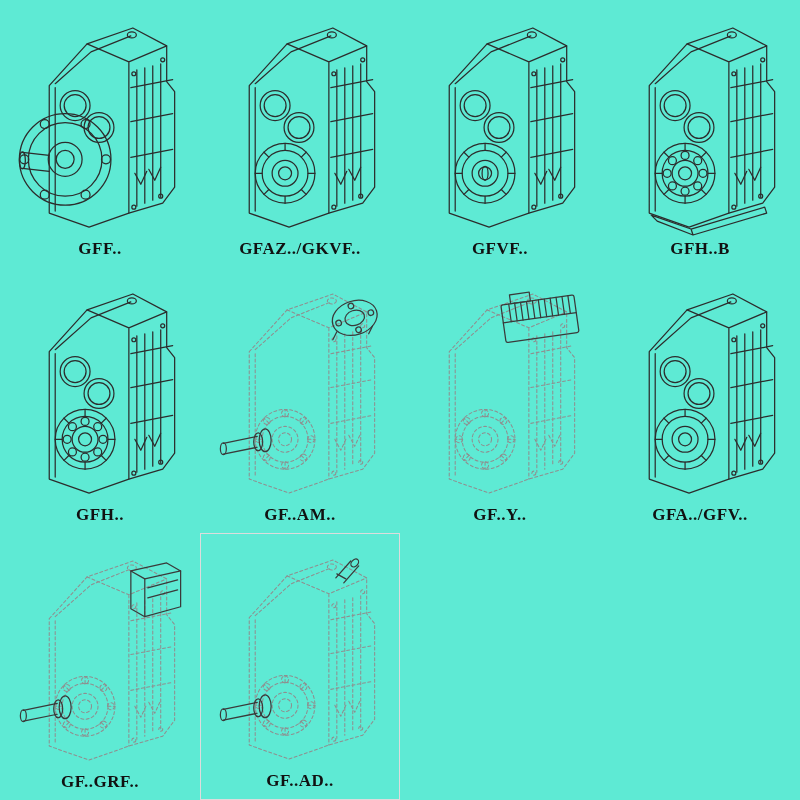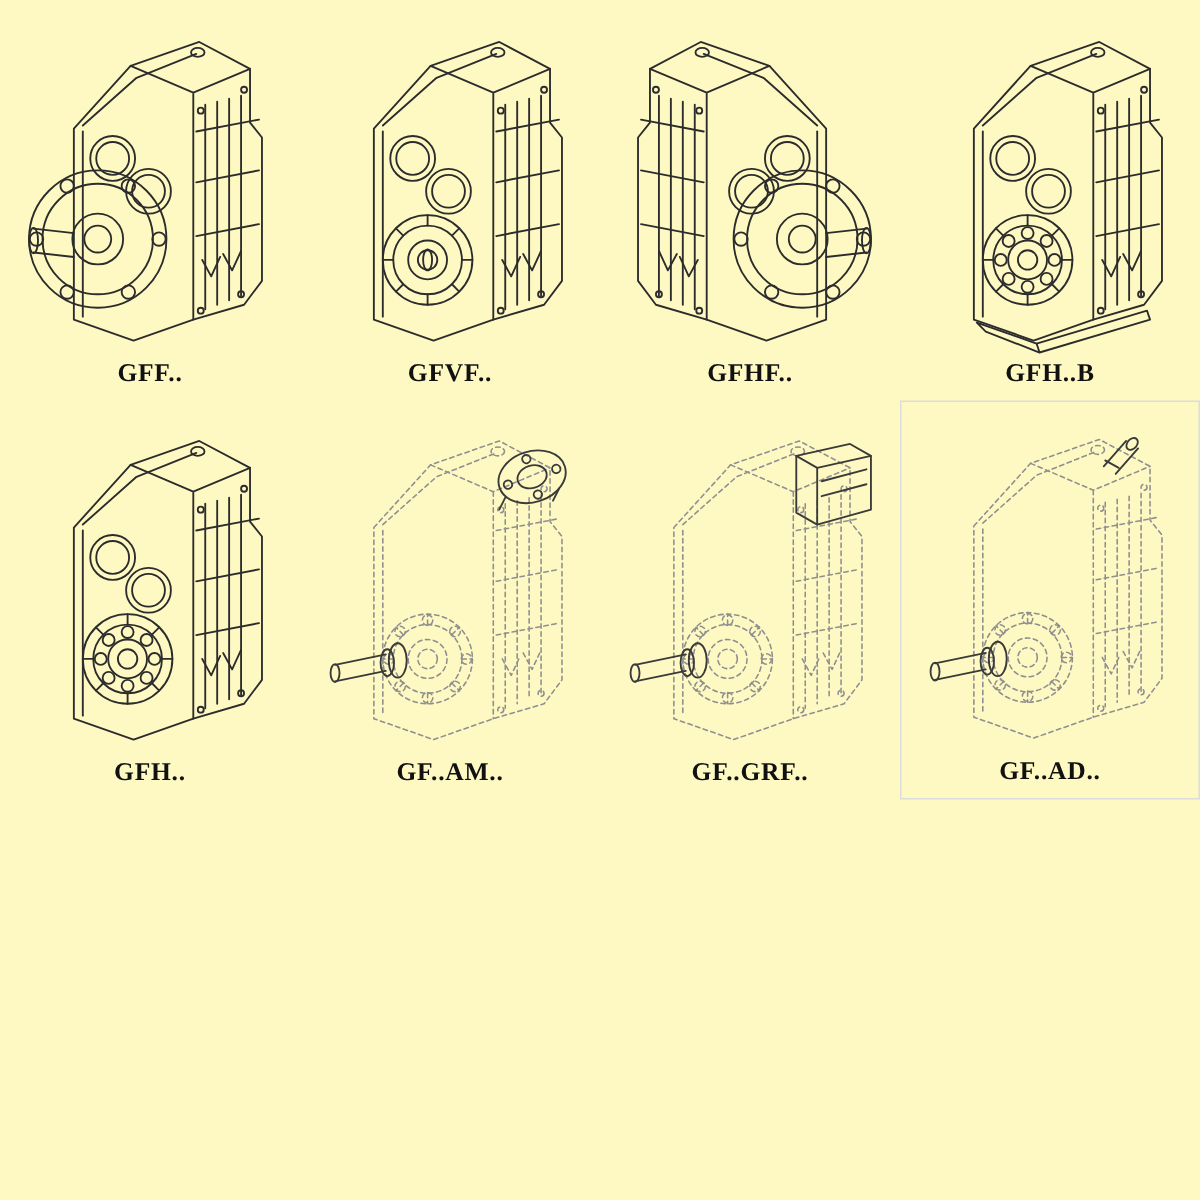--- a/index.html
+++ b/index.html
@@ -1,17 +1,17 @@
 <!DOCTYPE html>
 <html><head>
 <meta charset="utf-8">
 <style>
   html,body{margin:0;padding:0;background:#fff;}
   .page{
-    width:800px;height:800px;background:#fef9c3;
+    width:800px;height:800px;background:#5eead4;
     display:grid;
     grid-template-columns:repeat(4,1fr);
     grid-template-rows:repeat(3,1fr);
     font-family:"Liberation Serif",serif;
     box-sizing:border-box;
   }
   .cell{
     display:flex;flex-direction:column;align-items:center;justify-content:flex-end;
     padding:4px 2px 8px;box-sizing:border-box;overflow:hidden;
   }
@@ -139,41 +139,39 @@
 
   <div class="cell">
     <svg class="draw" viewBox="0 0 170 215">
       <use href="#g-housing"></use>
         <use href="#g-bores"></use>
         <use href="#g-flange"></use>
     </svg>
     <div class="label">GFF..</div>
   </div>
 
+  <div class="cell">
+    <svg class="draw" viewBox="0 0 170 215">
+      <use href="#g-housing"></use>
+        <use href="#g-bores"></use>
+        <use href="#g-hub"></use>
+    </svg>
+    <div class="label">GFAZ../GKVF..</div>
+  </div>
 
   <div class="cell">
     <svg class="draw" viewBox="0 0 170 215">
       <use href="#g-housing"></use>
         <use href="#g-bores"></use>
         <use href="#g-hub"></use>
       <ellipse cx="70" cy="152" rx="3" ry="7"></ellipse>
     </svg>
     <div class="label">GFVF..</div>
   </div>
 
-  <div class="cell">
-    <svg class="draw" viewBox="0 0 170 215">
-      <g transform="translate(170,0) scale(-1,1)">
-        <use href="#g-housing"></use>
-          <use href="#g-bores"></use>
-          <use href="#g-flange"></use>
-      </g>
-    </svg>
-    <div class="label">GFHF..</div>
-  </div>
 
   <div class="cell">
     <svg class="draw" viewBox="0 0 170 215">
       <use href="#g-housing"></use>
         <use href="#g-bores"></use>
         <use href="#g-hub"></use>
         <use href="#g-bearing"></use>
         <use href="#g-foot"></use>
     </svg>
     <div class="label">GFH..B</div>
@@ -197,22 +195,43 @@
           <use href="#g-boltring"></use>
         </g>
       <g class="solid">
           <use href="#g-outshaft"></use>
           <use href="#g-topflange"></use>
         </g>
     </svg>
     <div class="label">GF..AM..</div>
   </div>
 
-
-
+  <div class="cell">
+    <svg class="draw" viewBox="0 0 170 215">
+      <g class="dashed">
+          <use href="#g-housing"></use>
+          <use href="#g-hub"></use>
+          <use href="#g-boltring"></use>
+        </g>
+      <g class="solid">
+          <use href="#g-motor"></use>
+        </g>
+    </svg>
+    <div class="label">GF..Y..</div>
+  </div>
+
+
+  <div class="cell">
+    <svg class="draw" viewBox="0 0 170 215">
+      <use href="#g-housing"></use>
+        <use href="#g-bores"></use>
+        <use href="#g-hub"></use>
+    </svg>
+    <div class="label">GFA../GFV..</div>
+  </div>
 
   <div class="cell">
     <svg class="draw" viewBox="0 0 170 215">
       <g class="dashed">
           <use href="#g-housing"></use>
           <use href="#g-hub"></use>
           <use href="#g-boltring"></use>
         </g>
       <g class="solid">
           <use href="#g-adapter"></use>

